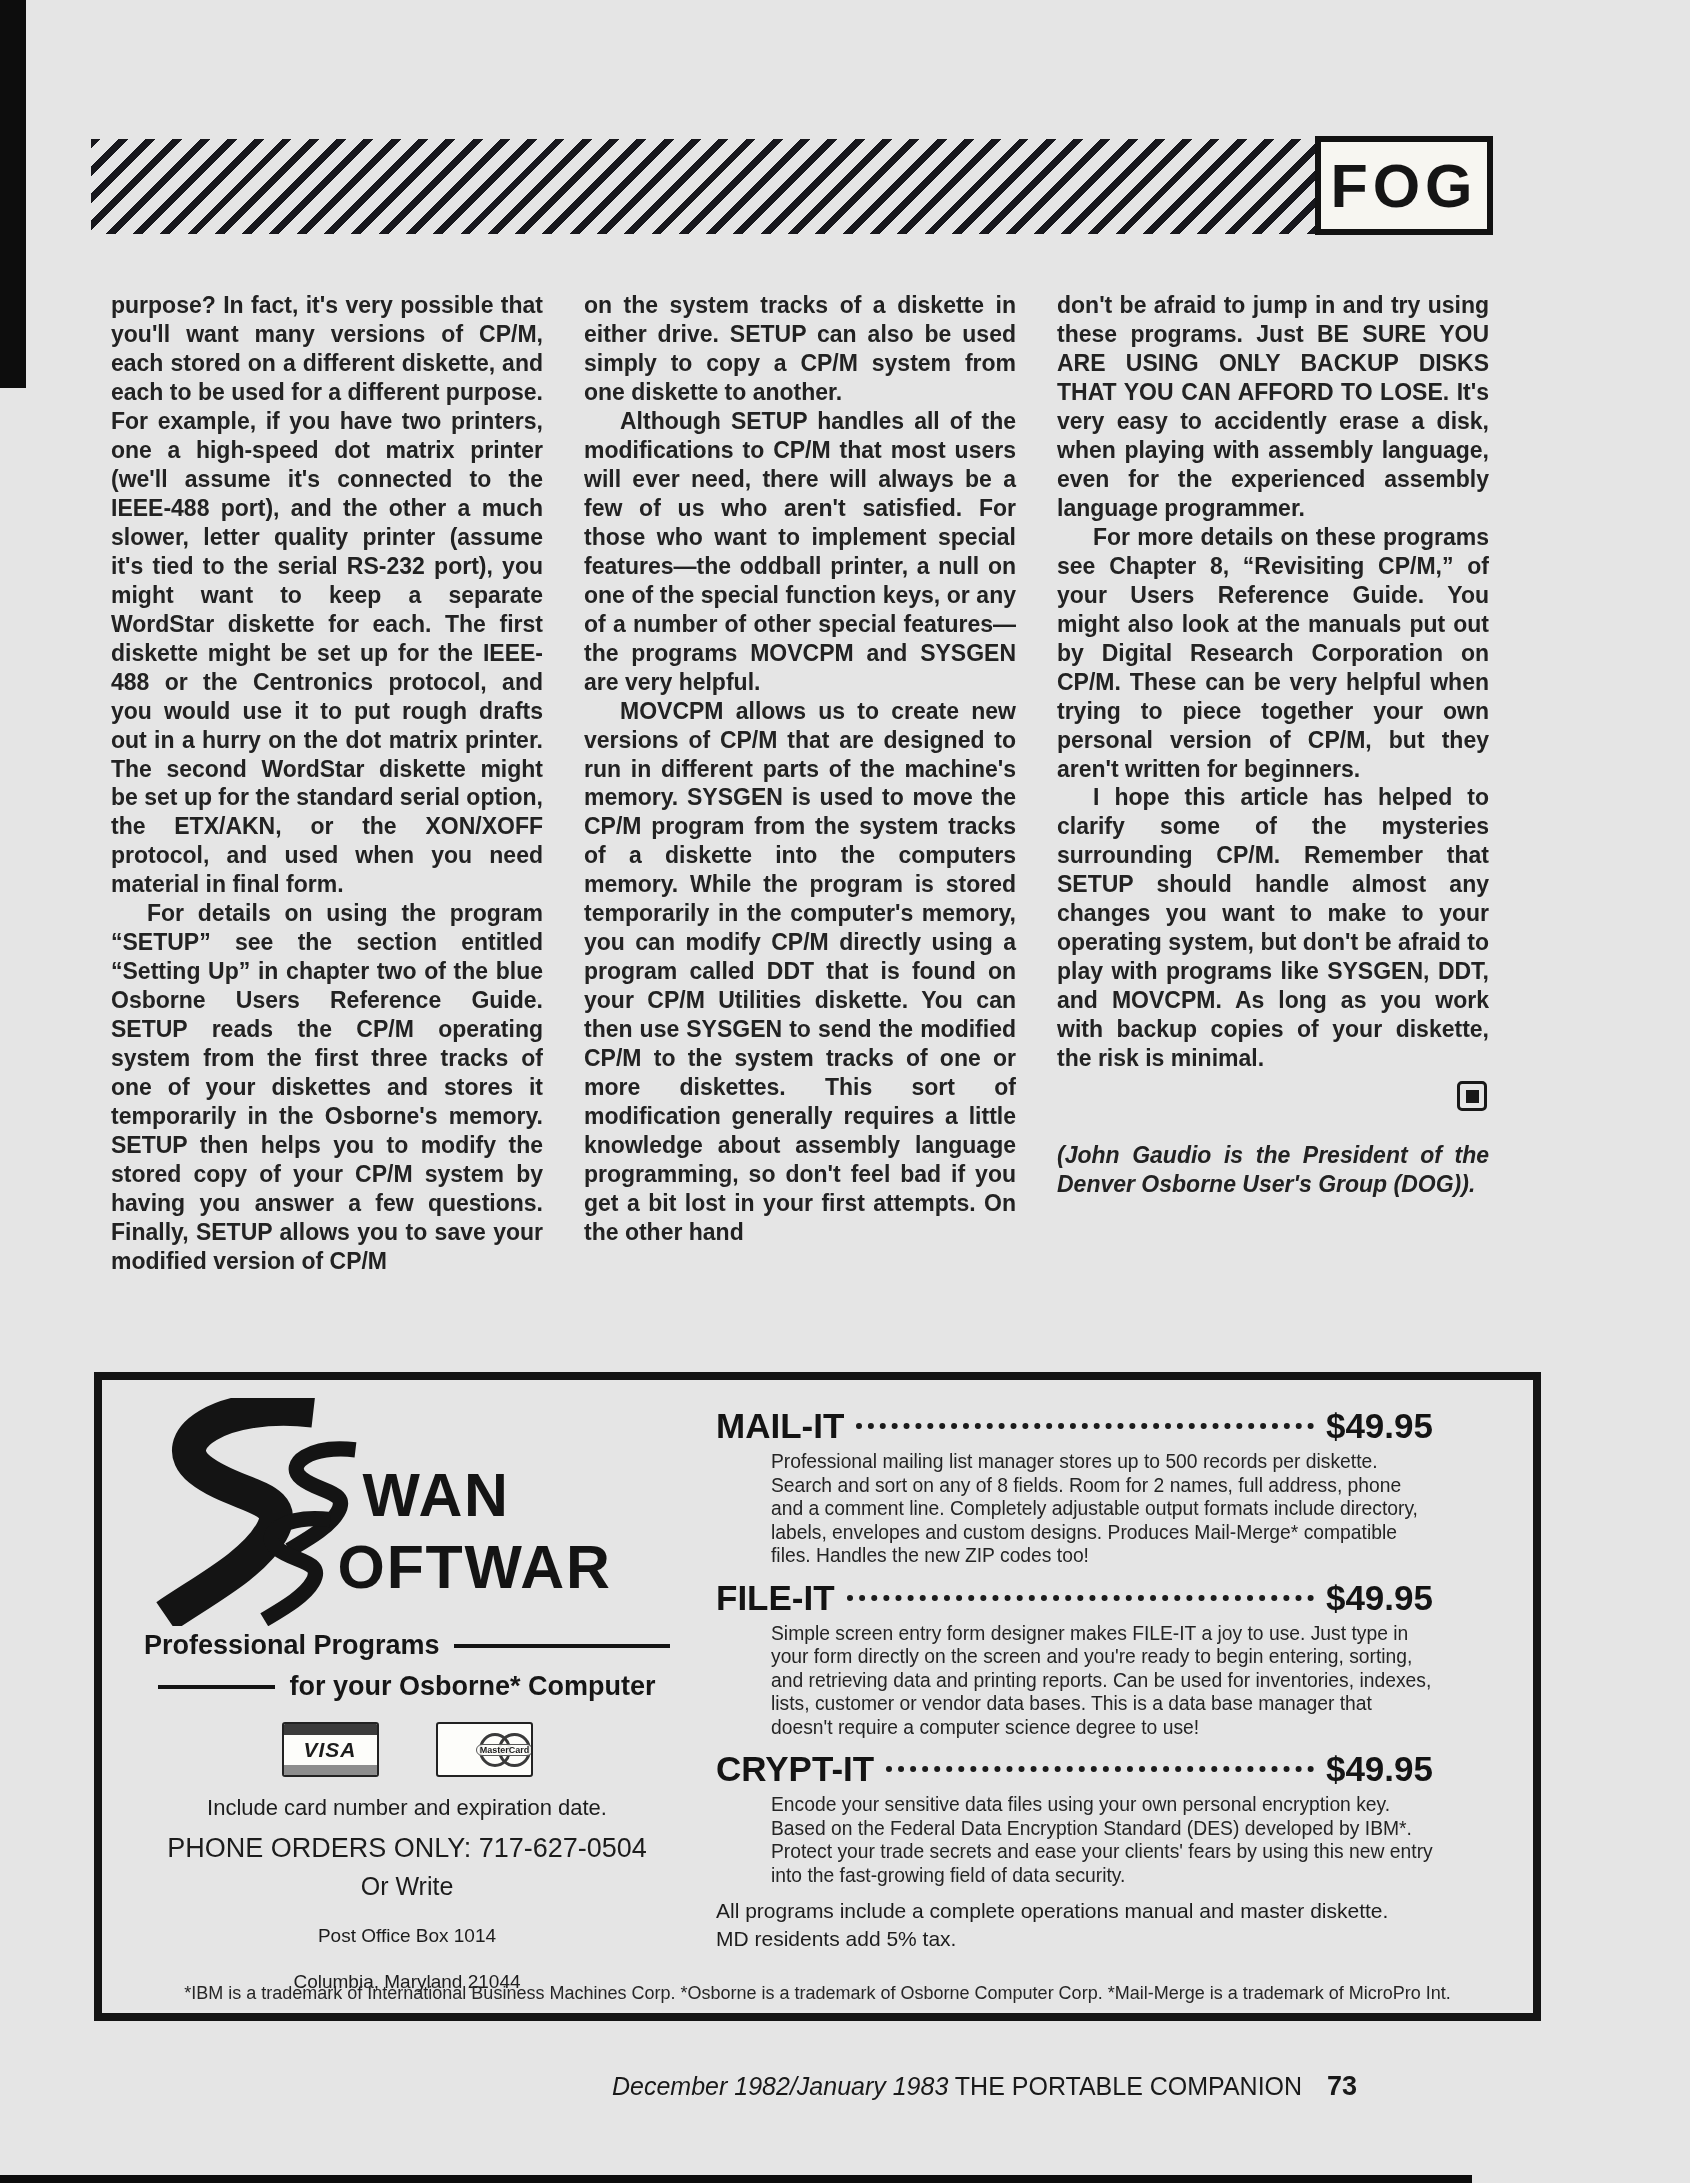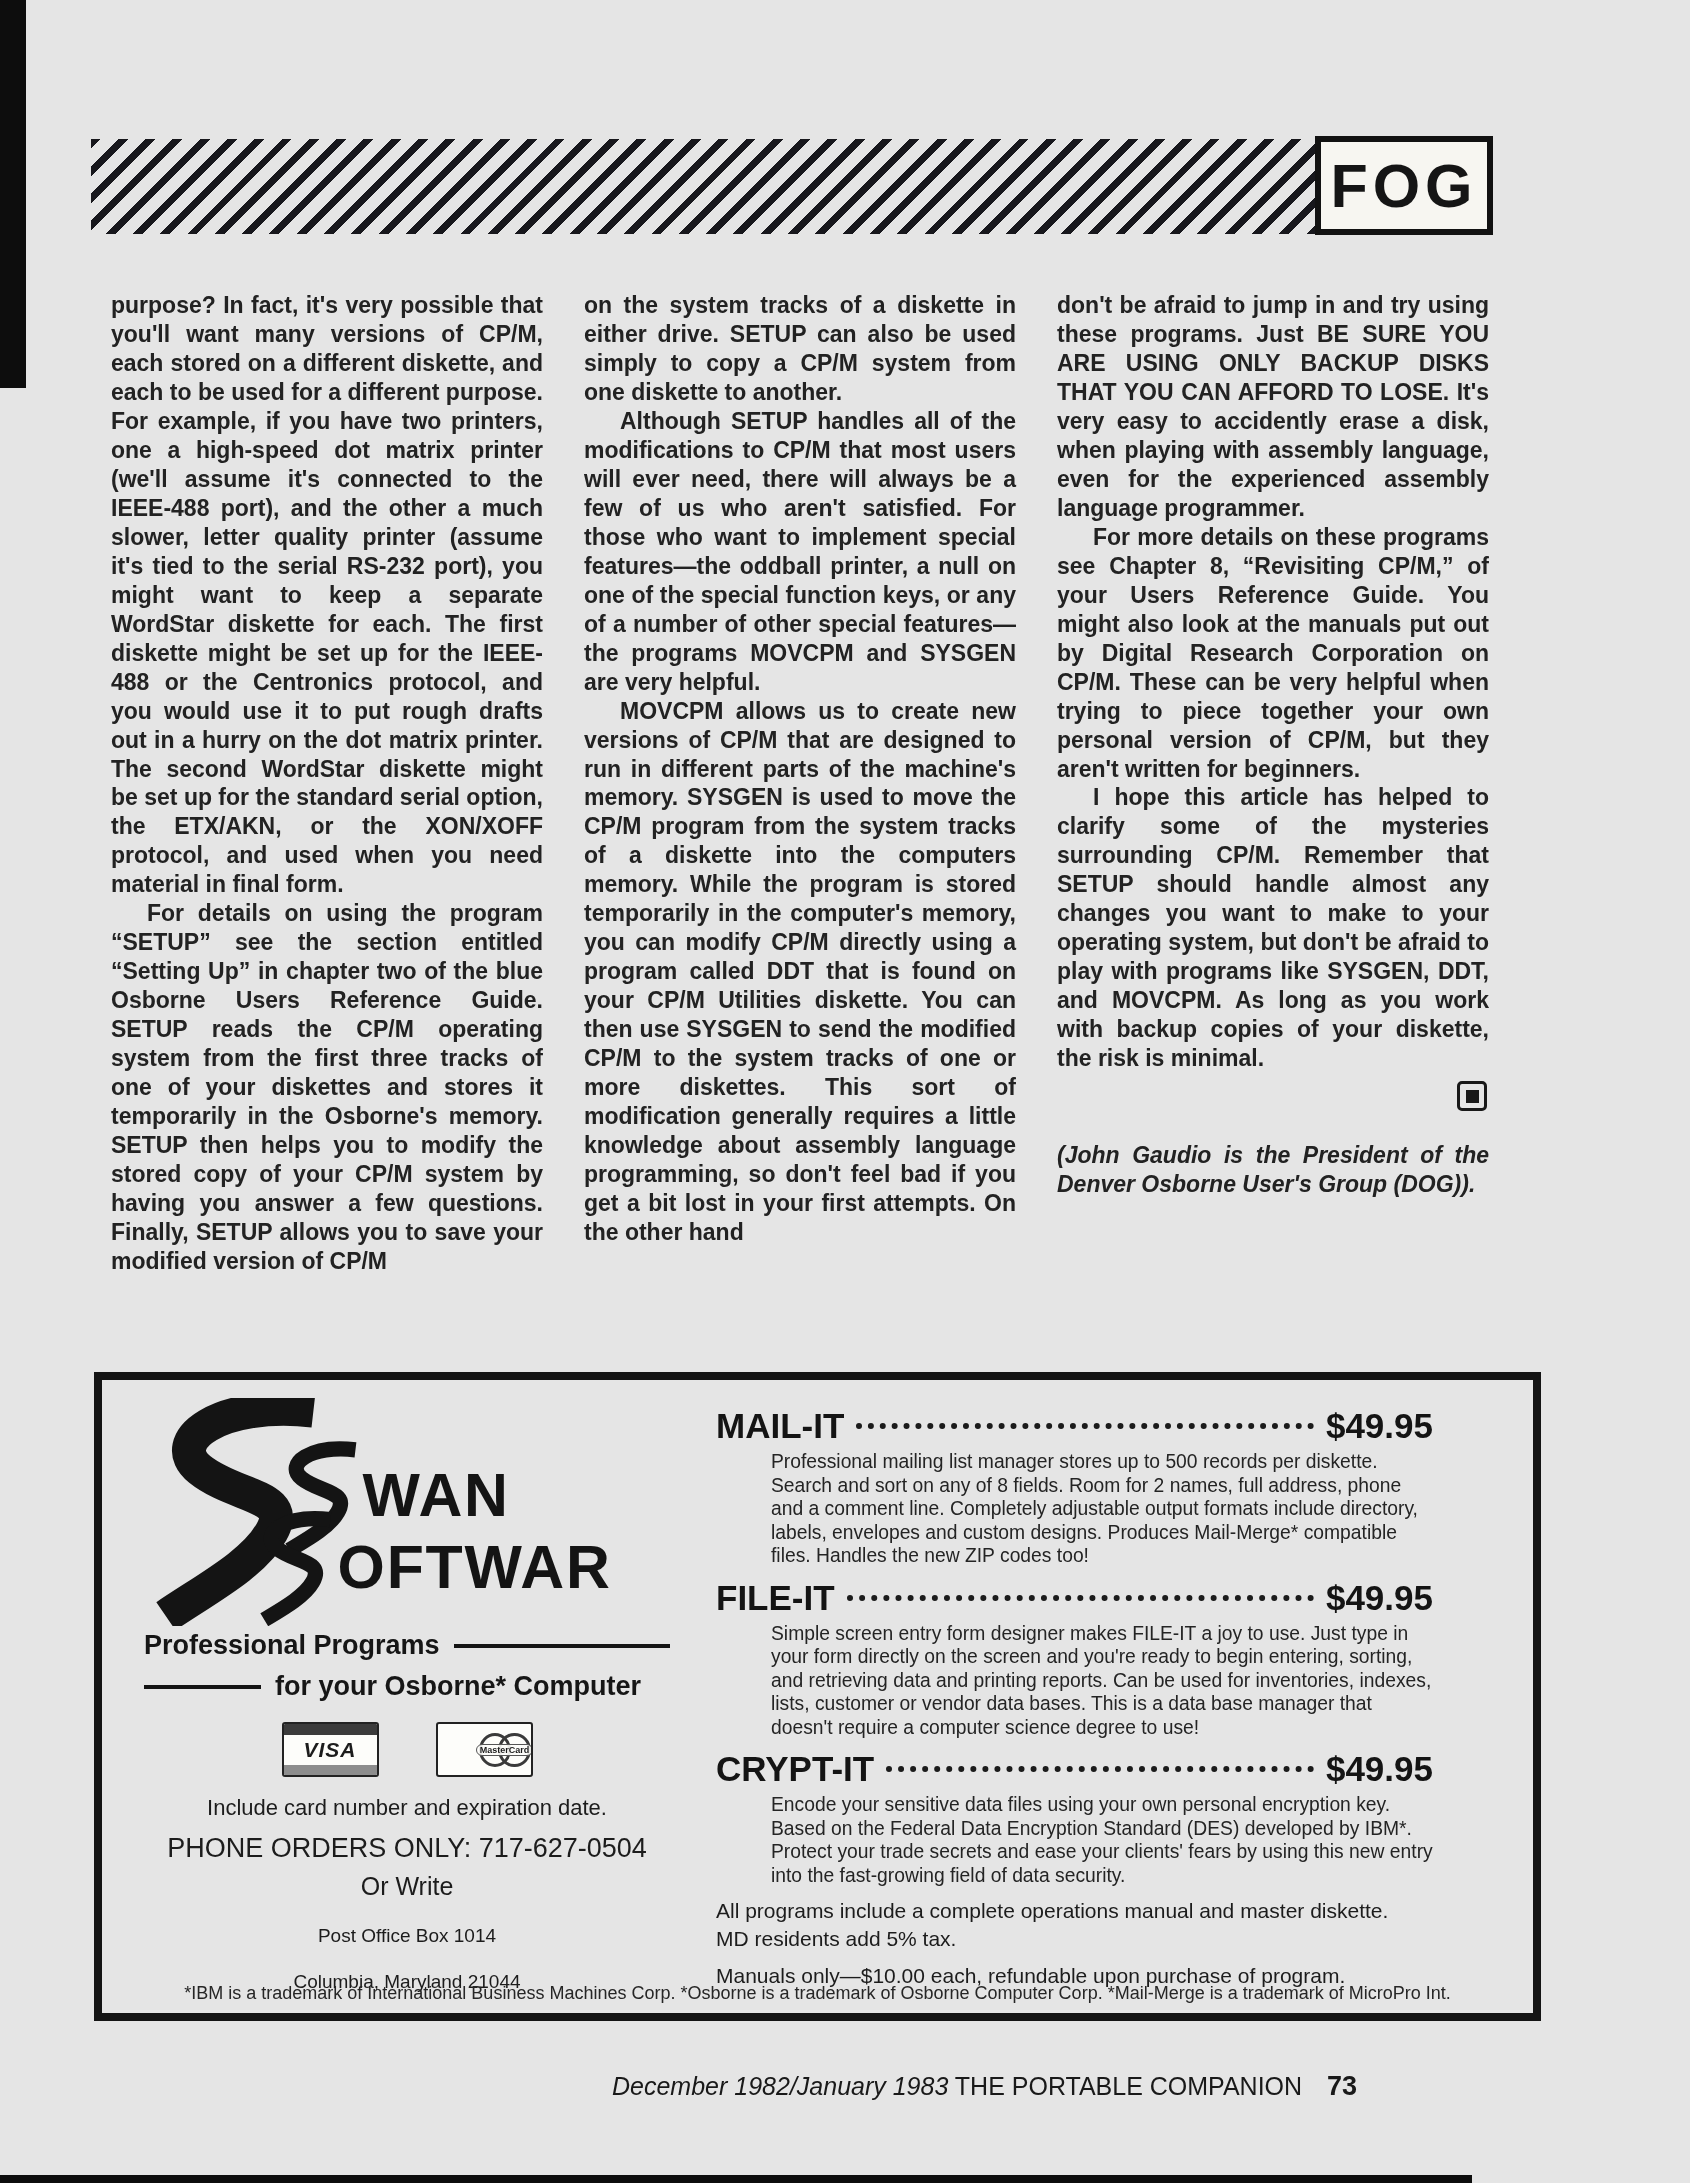--- a/index.html
+++ b/index.html
@@ -39,21 +39,21 @@
 
   
   .ad { position:absolute; left:94px; top:1372px; width:1447px; height:649px; border:8px solid #141414; }
   .ad-body { display:flex; height:100%; padding:12px 0 42px 0; }
   .ad-left { width:614px; padding:6px 46px 0 42px; text-align:center; }
   .brand-svg { display:block; margin:0 0 0 4px; }
   .tag-row { display:flex; align-items:center; font-weight:bold; font-size:27px; color:#161616; }
   .tag-row .rule { border-top:4px solid #141414; height:0; }
   .tag-row1 { margin-top:4px; }
   .tag-row1 .rule { flex:1; margin-left:14px; }
-  .tag-row2 { margin-top:10px; }
+  .tag-row2 { margin-top:10px;justify-content:center; }
   .tag-row2 .rule { width:117px; margin-right:14px; }
   .cards-row { display:flex; justify-content:center; gap:57px; margin-top:20px; }
   .card { width:97px; height:55px; border:2px solid #222; background:#fdfdfa; border-radius:3px; position:relative; overflow:hidden; }
   .visa { display:flex; flex-direction:column;text-align:center; }
   .visa-band { height:11px; background:#3b3b3b; }
   .visa-band.bottom { background:#8d8d8d; margin-top:auto; }
   .visa-text { font-style:italic; font-weight:bold; font-size:21px; letter-spacing:1px; line-height:30px; }
   .mc { display:flex; align-items:center; justify-content:center;padding-left:41px; }
   .mc-circ { width:34px; height:34px; border:3px solid #3a3a3a; border-radius:50%; }
   .mc-circ.c2 { margin-left:-13px; }
@@ -182,21 +182,20 @@
             <span class="leader"></span>
             <span class="product-price">$49.95</span>
           </div>
           <div class="product-desc">Encode your sensitive data files using your own personal encryption key. Based on the Federal Data Encryption Standard (DES) developed by IBM*. Protect your trade secrets and ease your clients' fears by using this new entry into the fast-growing field of data security.</div>
         </div>
 
         <div class="ad-notes">
           <div>All programs include a complete operations manual and master diskette.</div>
           <div>MD residents add 5% tax.</div>
         </div>
-        <div class="ad-manuals">Manuals only—$10.00 each, refundable upon purchase of program.</div>
       </div>
 
     </div>
     <div class="ad-footnote">*IBM is a trademark of International Business Machines Corp. *Osborne is a trademark of Osborne Computer Corp. *Mail-Merge is a trademark of MicroPro Int.</div>
   </div>
 
   <div class="footer">
     <span class="issue">December 1982/January 1983</span>
     <span class="mag">THE PORTABLE COMPANION</span>
     <span class="pn">73</span>

